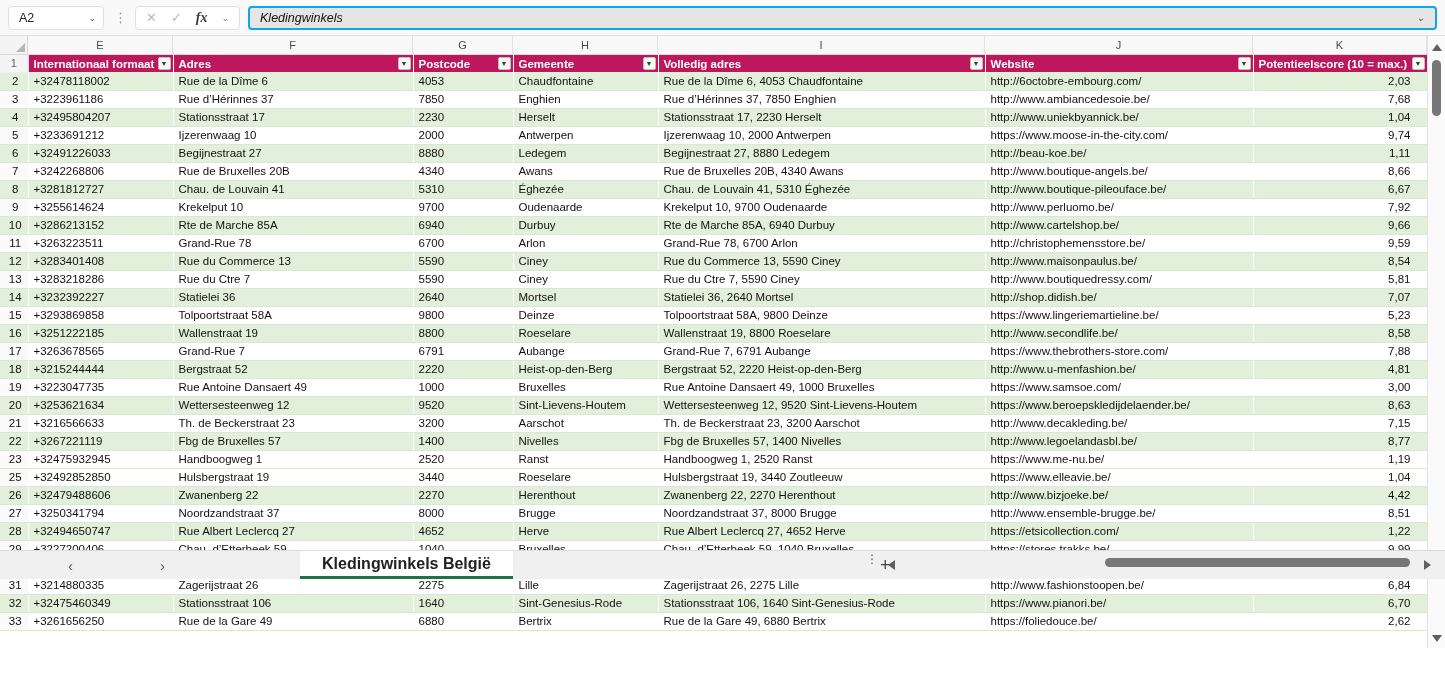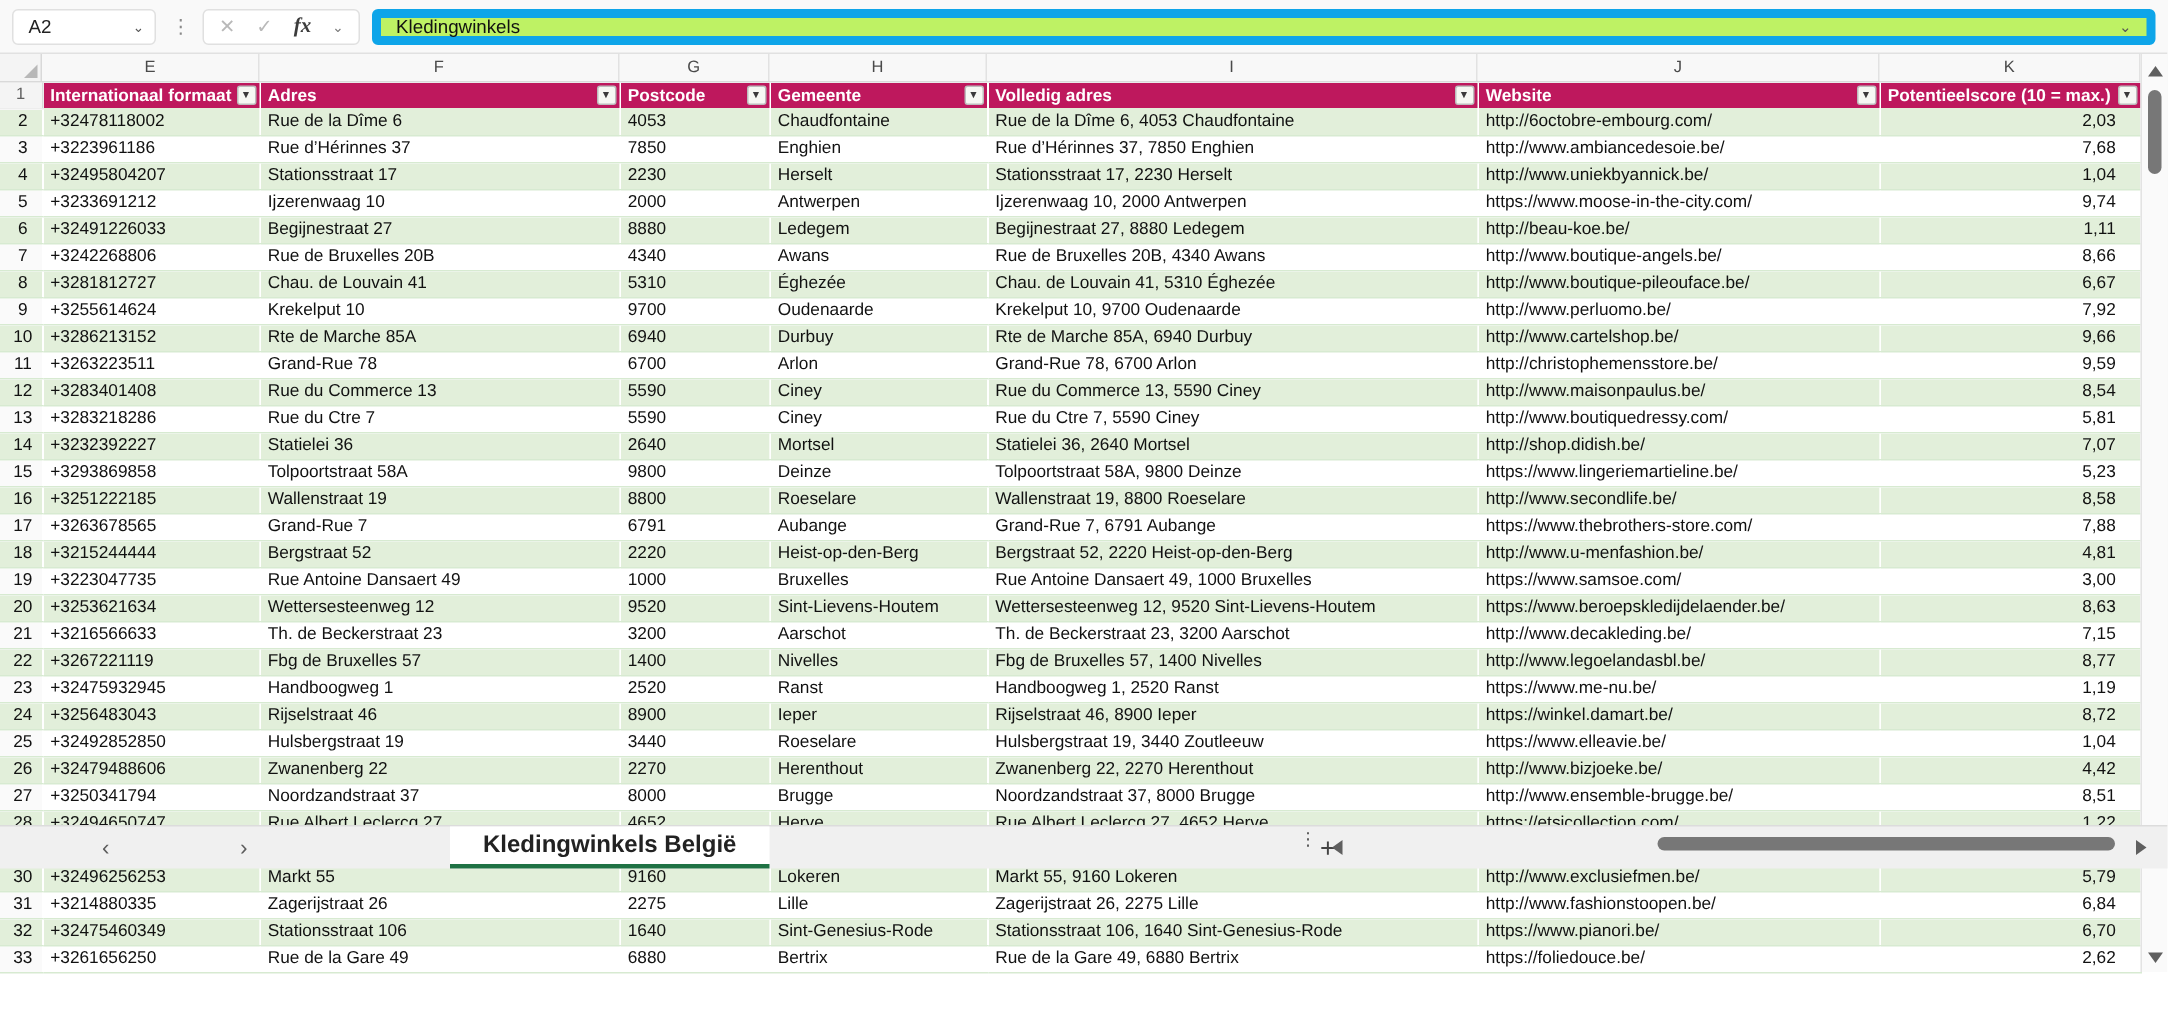--- a/index.html
+++ b/index.html
@@ -14,23 +14,23 @@
     border:1px solid #e0e0e0; border-radius:4px; display:flex; align-items:center;
     font-size:12.5px; color:#222; padding-left:10px; }
   .name-box .chev { position:absolute; right:7px; color:#555; font-size:9px; }
   .dots-sep { color:#8a8a8a; font-size:13px; letter-spacing:0; margin:0 8px 0 10px; line-height:10px; }
   .fx-group { height:24px; background:#fff; border:1px solid #e0e0e0; border-radius:4px;
     display:flex; align-items:center; gap:14px; padding:0 10px; }
   .icon-x, .icon-check { color:#b9b9b9; font-size:13px; }
   .icon-fx { color:#3c3c3c; font-style:italic; font-family:"Liberation Serif", serif;
     font-size:14px; font-weight:bold; }
   .fx-chev { color:#777; font-size:9px; }
-  .formula-input { position:relative; flex:1; height:24px; margin:0 8px; background:#bef264;
-    border:6px solid #0ea5e9; border-radius:4px; display:flex; align-items:center;
-    font-size:12.5px; color:#111; padding-left:10px; }
+  .formula-input { position:relative; flex:1; height:24px; margin:0 8px; background:#e5e5e5;
+    border:2px solid #0ea5e9; border-radius:4px; display:flex; align-items:center;
+    font-size:12.5px; color:#111; padding-left:10px;font-style:italic; }
   .formula-input .chev { position:absolute; right:10px; color:#555; font-size:10px; }
 
   
   .sheet-area { position:absolute; top:36px; left:0; width:1427px; height:612px; background:#fff; }
   .col-letters { display:flex; height:19px; background:#f8f8f8; border-bottom:1px solid #d9d9d9; }
   .corner-cell { position:relative; width:28px; border-right:1px solid #d9d9d9; background:#f4f4f4; }
   .corner-cell .tri { position:absolute; right:2px; bottom:2px; width:0; height:0;
     border-left:9px solid transparent; border-bottom:9px solid #b8b8b8; }
   .col-letter { display:flex; align-items:center; justify-content:center;
     font-size:11px; color:#4a4a4a; border-right:1px solid #e2e2e2; }
@@ -402,30 +402,20 @@
           <tr class="r">
             <td class="rn">23</td>
             <td>+32475932945</td>
             <td>Handboogweg 1</td>
             <td>2520</td>
             <td>Ranst</td>
             <td>Handboogweg 1, 2520 Ranst</td>
             <td>https://www.me-nu.be/</td>
             <td class="num">1,19</td>
           </tr>
-          <tr class="r band">
-            <td class="rn">24</td>
-            <td>+3256483043</td>
-            <td>Rijselstraat 46</td>
-            <td>8900</td>
-            <td>Ieper</td>
-            <td>Rijselstraat 46, 8900 Ieper</td>
-            <td>https://winkel.damart.be/</td>
-            <td class="num">8,72</td>
-          </tr>
           <tr class="r">
             <td class="rn">25</td>
             <td>+32492852850</td>
             <td>Hulsbergstraat 19</td>
             <td>3440</td>
             <td>Roeselare</td>
             <td>Hulsbergstraat 19, 3440 Zoutleeuw</td>
             <td>https://www.elleavie.be/</td>
             <td class="num">1,04</td>
           </tr>

